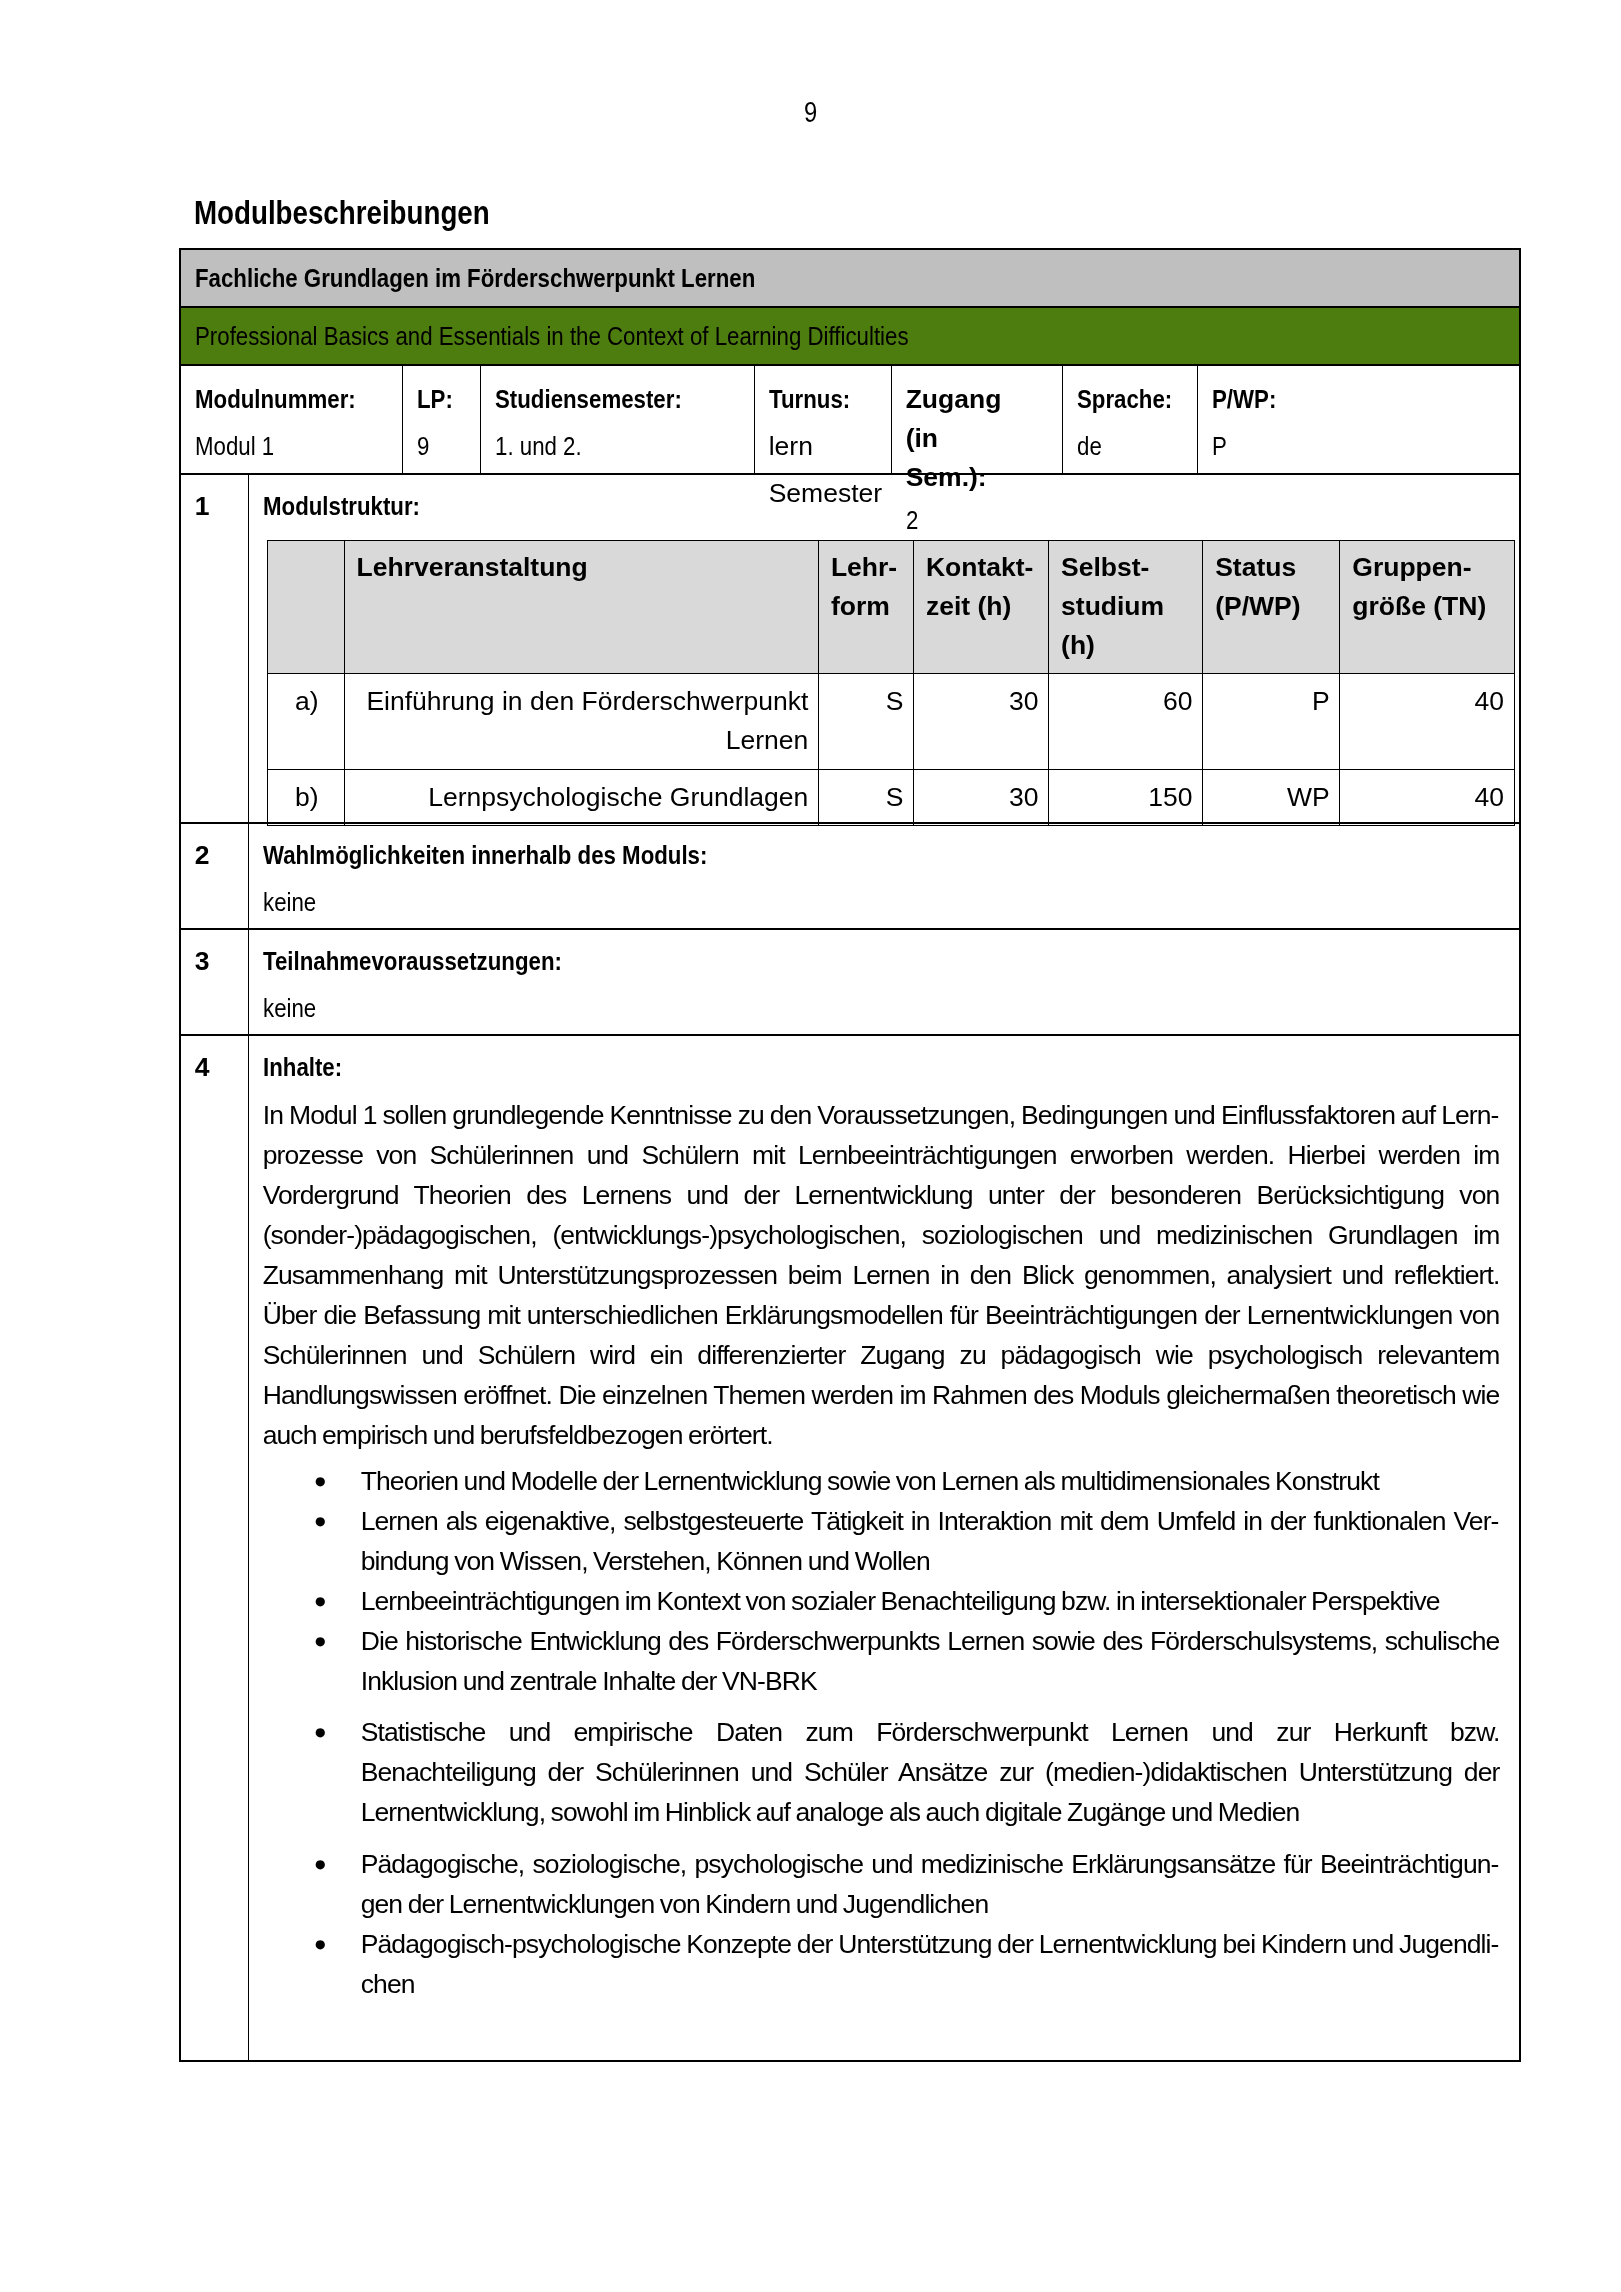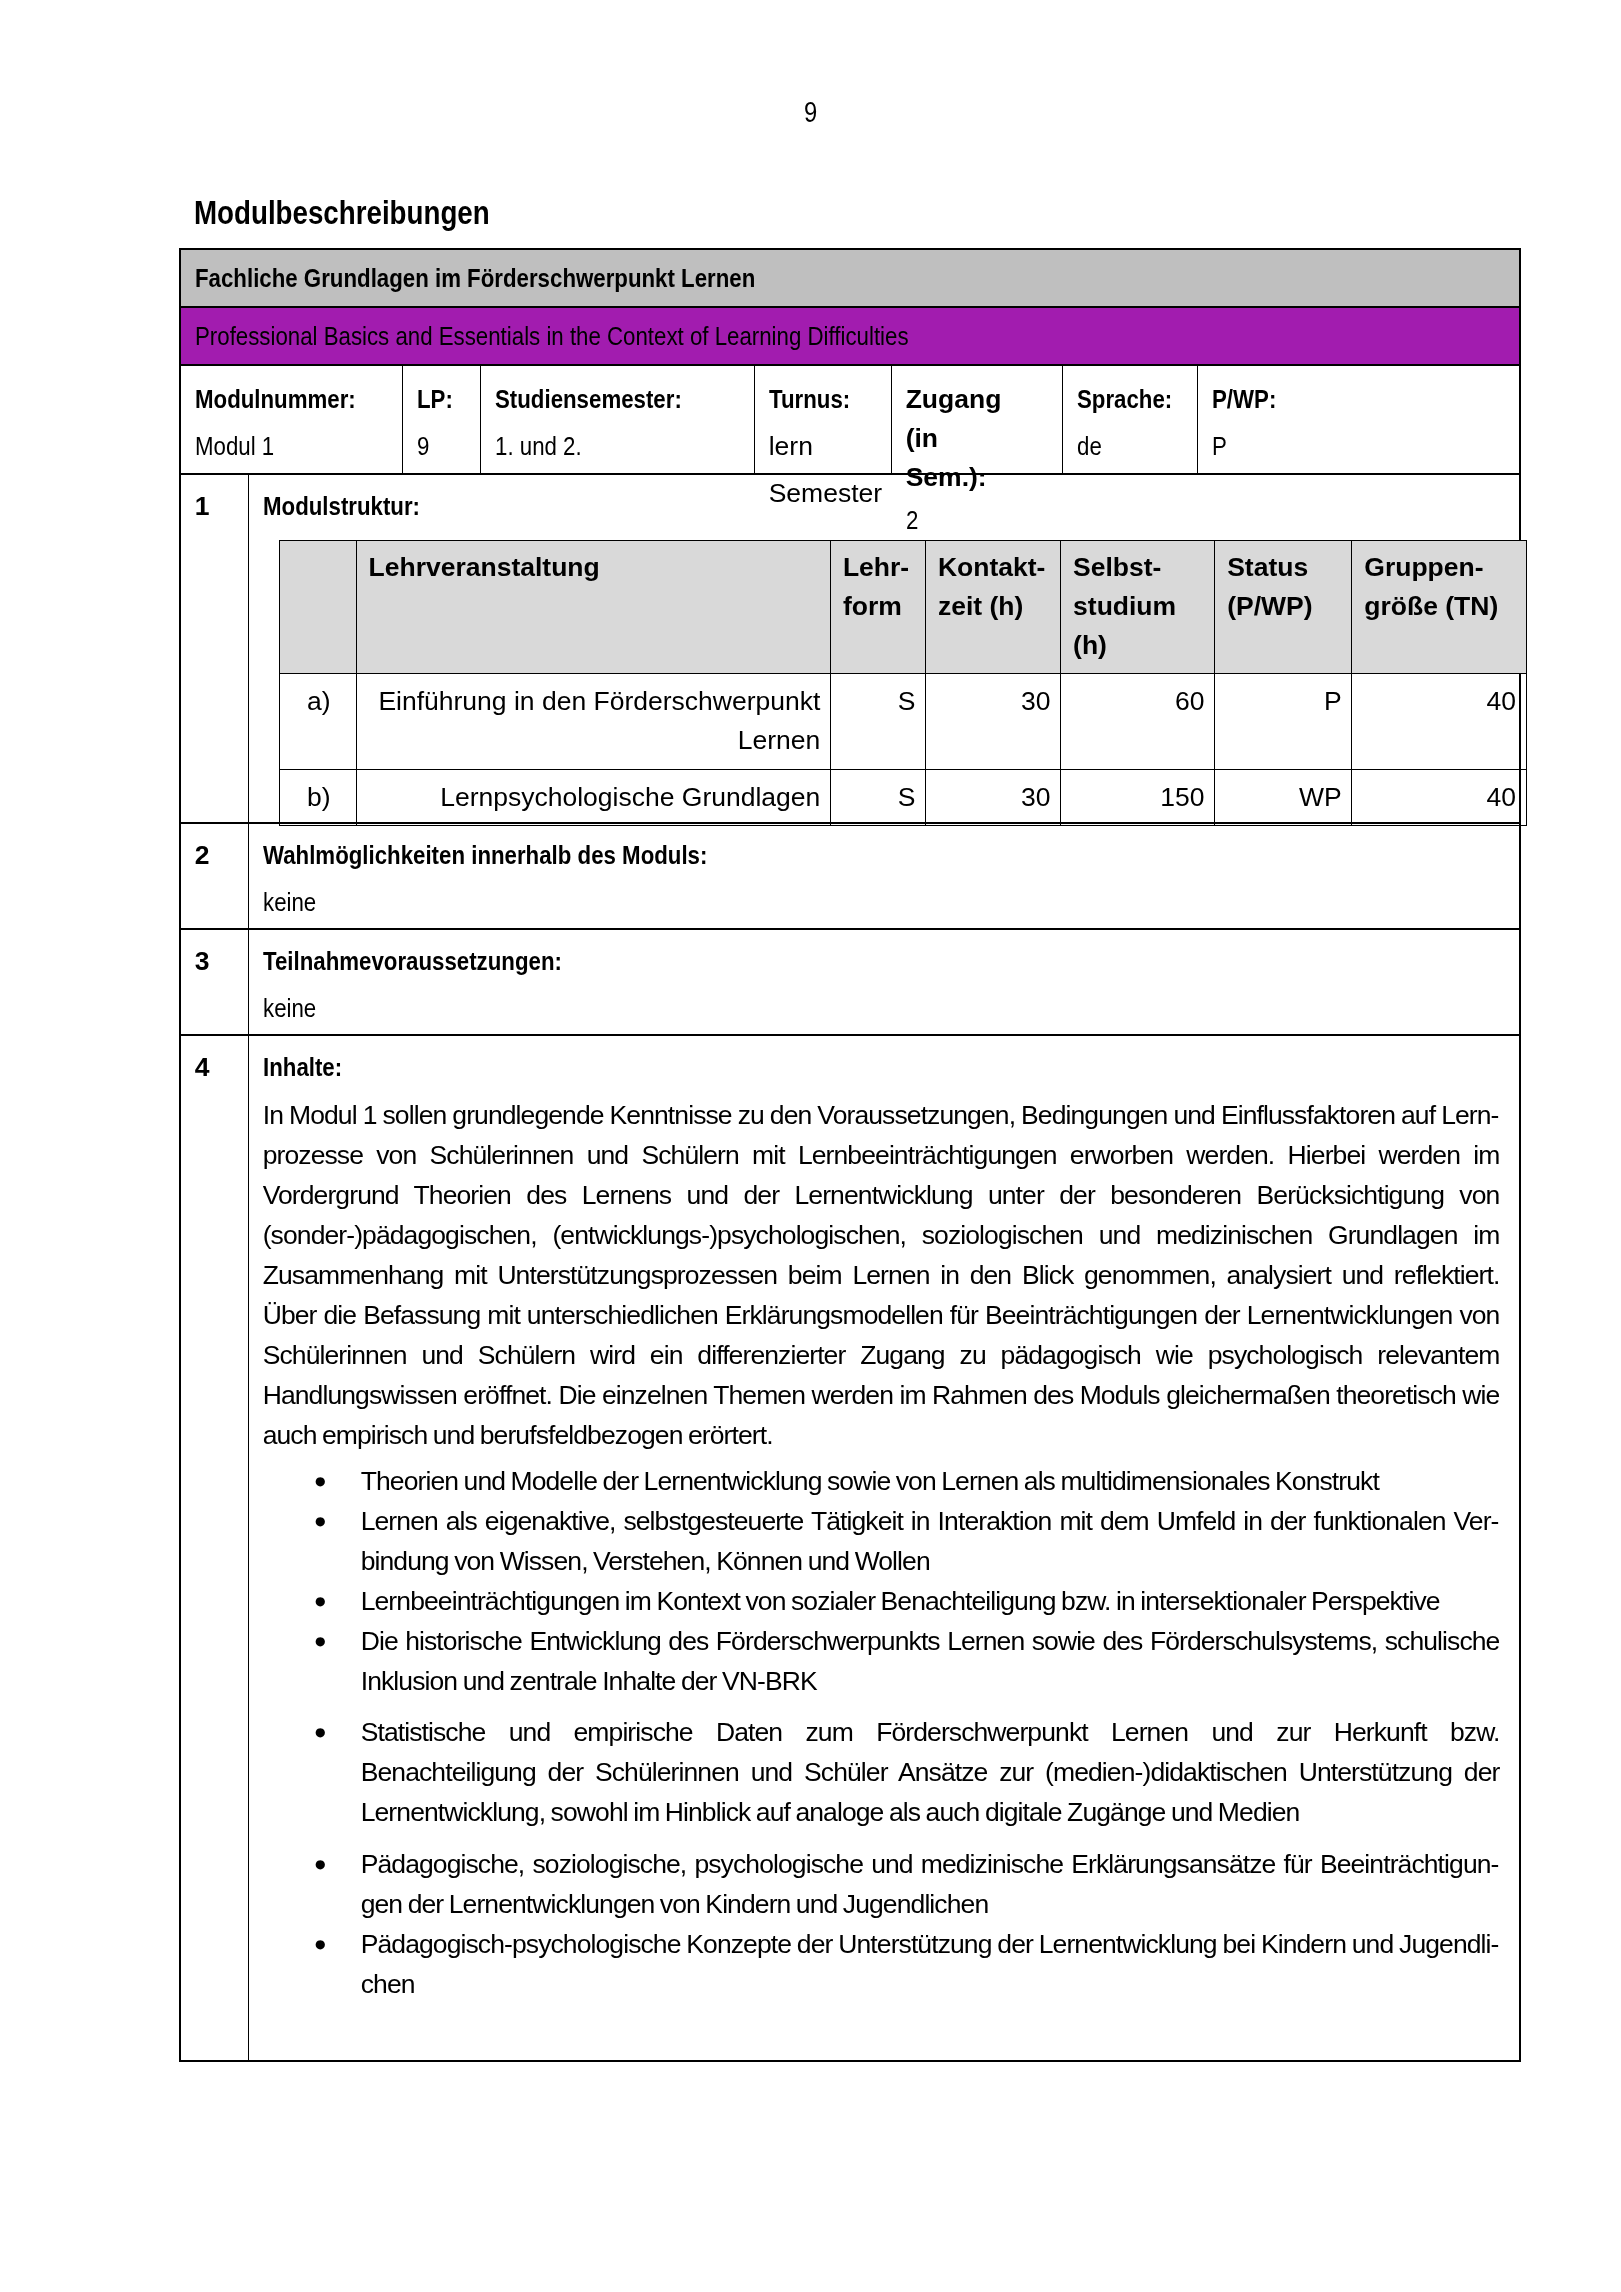--- a/index.html
+++ b/index.html
@@ -6,34 +6,34 @@
   body { width: 1621px; height: 2293px; position: relative; overflow: hidden;
          font-family: "Liberation Sans", sans-serif; color: #000; }
   .page-number { position: absolute; top: 96px; left: 0; width: 1621px; text-align: center;
                  font-size: 29px; transform: scaleX(0.82); transform-origin: 811px 0; }
   .narrow { display: inline-block; transform: scaleX(0.84); transform-origin: 0 0; white-space: nowrap; }
   .heading { position: absolute; top: 194px; left: 194px; font-size: 33px; font-weight: bold; text-decoration: underline; }
   .main-table { position: absolute; left: 179px; top: 248px; width: 1342px; border: 2px solid #000; box-sizing: border-box; }
   .row { position: relative; box-sizing: border-box; }
   .title-row { height: 58px; background: #bfbfbf; border-bottom: 2px solid #000; }
   .title-row .txt { position: absolute; left: 13.7px; top: 12.7px; font-size: 26.5px; font-weight: bold; }
-  .sub-row { height: 58px; background: #a21caf; border-bottom: 2px solid #000; }
+  .sub-row { height: 58px; background: #4d7c0f; border-bottom: 2px solid #000; }
   .sub-row .txt { position: absolute; left: 13.7px; top: 12.7px; font-size: 26.5px; }
   .info-row { height: 109px; border-bottom: 2.9px solid #000; display: flex; }
   .info-cell { position: relative; border-right: 1.5px solid #000; box-sizing: border-box; padding: 9.8px 0 0 13.7px; font-size: 26.5px; line-height: 47px; }
   .info-cell:last-child { border-right: none; }
   .info-cell .lbl { font-weight: bold; display: block; }
   .info-cell .val { display: block; }
   .sec-row { display: flex; border-bottom: 2.9px solid #000; box-sizing: border-box; }
   .sec-row:last-child { border-bottom: none; }
   .sec-num { width: 68px; flex: 0 0 68px; border-right: 1.5px solid #000; box-sizing: border-box; padding: 9.8px 0 0 13.7px; font-size: 26.5px; font-weight: bold; line-height: 43px; }
   .sec-body { flex: 1; padding: 9.8px 19.6px 9.8px 13.7px; font-size: 26.5px; line-height: 39px; box-sizing: border-box; }
   .sec-title { font-weight: bold; line-height: 43px; }
   .sec-val { line-height: 43px; margin-top: 3.9px; }
-  .sub-table { margin-top: 11.8px; margin-left: 16px; border-collapse: collapse; width: 1248px; font-size: 26.5px; }
+  .sub-table { margin-top: 11.8px; margin-left: 4px; border-collapse: collapse; width: 1248px; font-size: 26.5px; }
   .sub-table th, .sub-table td { border: 1.5px solid #000; vertical-align: top; text-align: left; padding: 7.8px 9.8px 7.8px 11.8px; line-height: 39px; }
   .sub-table th { background: #d9d9d9; font-weight: bold; height: 110px; }
   .sub-table td { font-weight: normal; text-align: right; }
   .sub-table td.letter { text-align: center; }
   .para { text-align: justify; margin-top: 5.9px; line-height: 40px; }
   .themes-intro { margin-top: 7.8px; line-height: 43px; }
   ul.themes { list-style: none; margin: 5.9px 0 0 0; padding: 0 0 0 0; }
   ul.themes li { position: relative; padding-left: 98px; line-height: 40px; text-align: justify; }
   ul.themes li.gap { margin-top: 11.8px; }
   ul.themes li .bullet { position: absolute; left: 51px; top: 0; font-size: 21.6px; }

